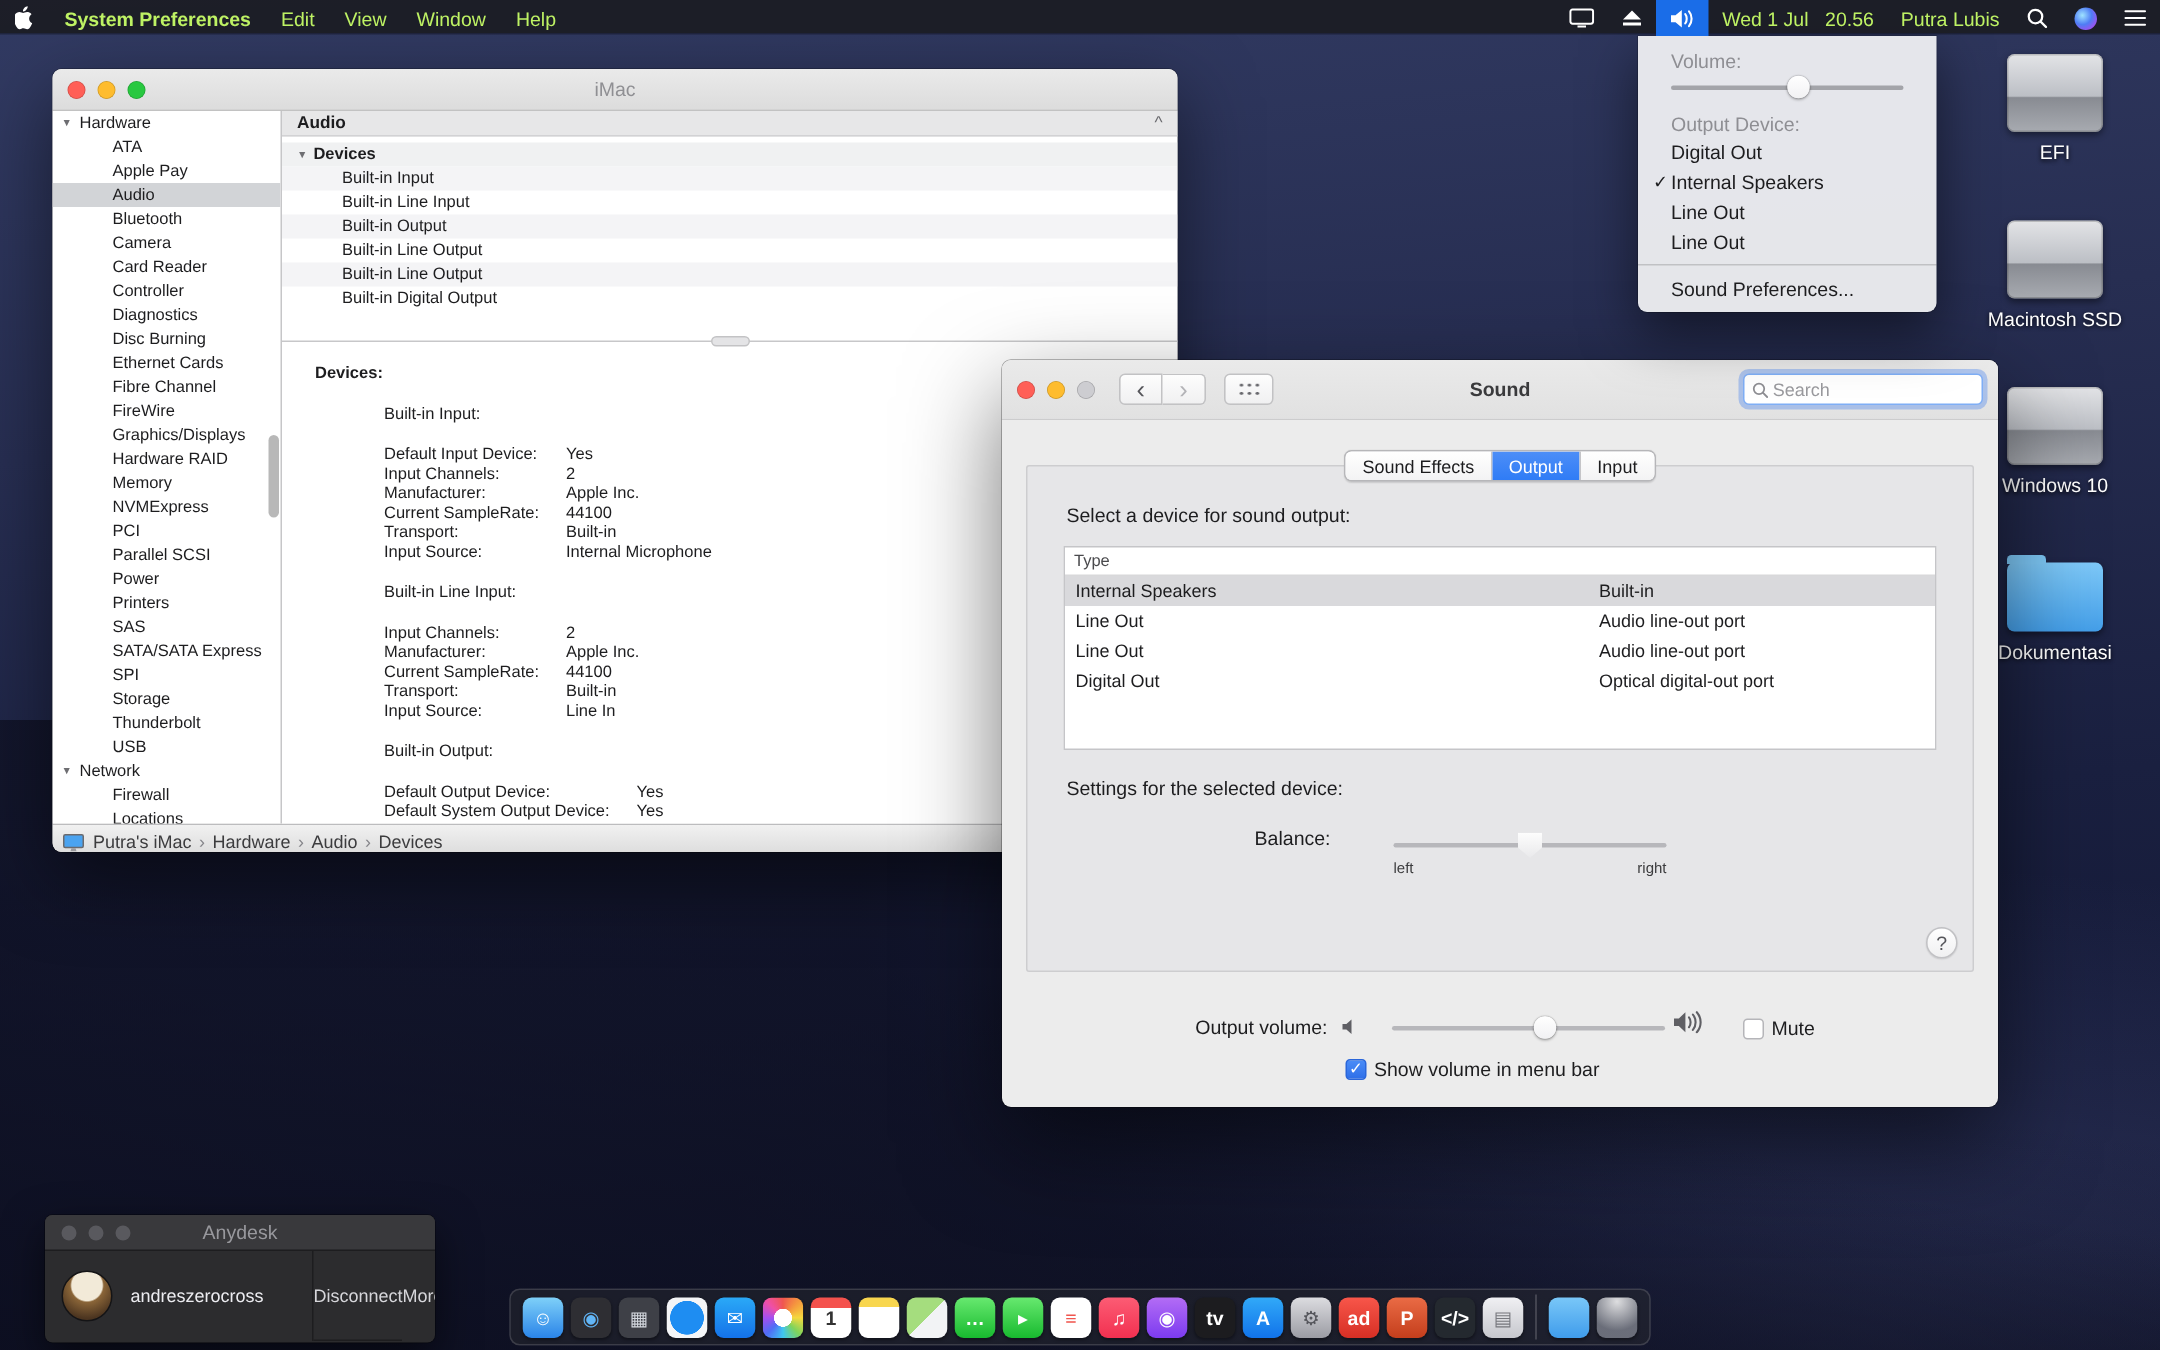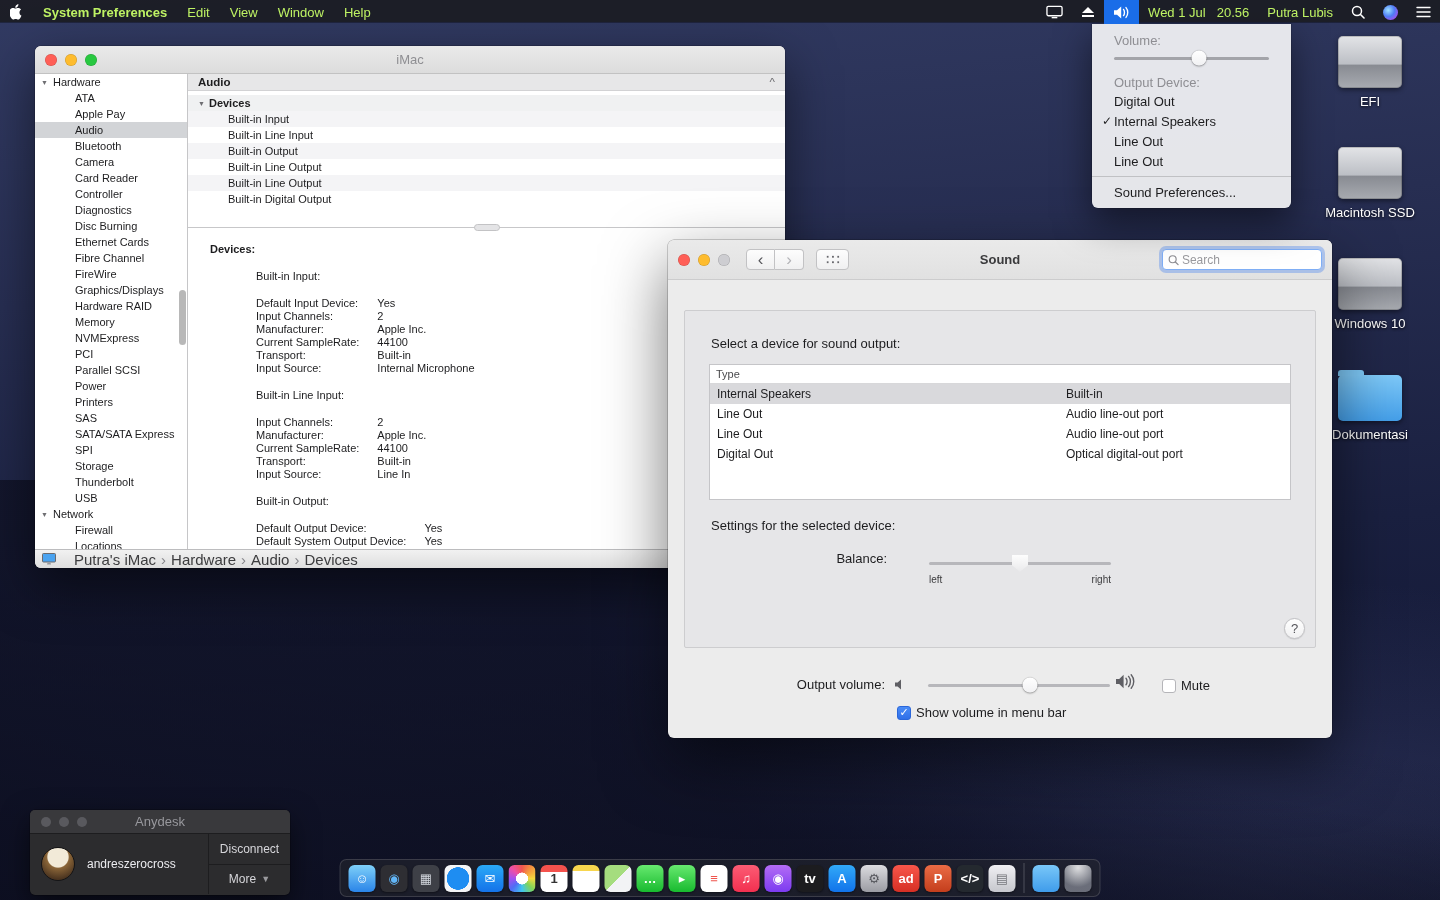--- a/index.html
+++ b/index.html
@@ -82,21 +82,21 @@
     border-radius:4px;background:#e4e4e6;border:1px solid #c3c3c5}
   .details{flex:1;background:#fff;padding:14px 0 0 22px;line-height:13px;overflow:hidden}
   .det-heading{font-weight:bold;margin-bottom:14px}
   .det-section{margin:0 0 14px 46px}
   .det-title{font-weight:normal;margin-bottom:14px}
   .det-table{display:table;border-spacing:0}
   .det-row{display:table-row;height:13px}
   .det-label{display:table-cell;padding-right:18px}
   .det-value{display:table-cell}
   .si-statusbar{height:19px;background:linear-gradient(#f1f1f1,#dedede);border-top:1px solid #bcbcbe;
-    display:flex;align-items:center;gap:18px;padding:0 7px;font-size:15px;color:#3c3c3e}
+    display:flex;align-items:flex-end;gap:6px;padding:0 7px;font-size:12px;color:#3c3c3e}
   .crumbs{display:flex;align-items:center}
   .crumb{padding-right:5px}
   .crumb + .crumb::before{content:"›";color:#85858a;padding-right:5px}
 
   
   .win-sound{position:absolute;left:668px;top:240px;width:664px;height:498px;z-index:20;
     border-radius:6px;background:#ececec;font-size:13px;color:#1d1d1f;
     box-shadow:0 24px 64px rgba(0,0,0,0.55),0 0 0 0.5px rgba(0,0,0,0.35)}
   .snd-toolbar{height:40px;background:linear-gradient(#eaeaea,#e1e1e1);border-bottom:1px solid #cccccd;
     border-radius:6px 6px 0 0;display:flex;align-items:center;padding:0 10px;position:relative}
@@ -162,21 +162,21 @@
     background:#2c2c2e;overflow:hidden;font-size:12px;box-shadow:0 10px 28px rgba(0,0,0,0.55),0 0 0 0.5px rgba(0,0,0,0.4)}
   .ad-titlebar{height:24px;background:#39393c;border-bottom:1px solid #1d1d1f;display:flex;align-items:center;position:relative}
   .ad-dots{display:flex;gap:8px;padding-left:11px}
   .ad-dot{width:10px;height:10px;border-radius:50%;background:#59595e}
   .ad-title{position:absolute;left:0;right:0;text-align:center;color:#98989d;font-size:13px;pointer-events:none}
   .ad-body{display:flex;height:60px}
   .ad-user{flex:1;display:flex;align-items:center;gap:12px;padding-left:11px}
   .ad-avatar{width:34px;height:34px;border-radius:50%;border:1px solid #141416;flex:none;
     background:radial-gradient(circle at 50% 28%, #f2ead8 36%, #8a6538 40%, #4c3520 78%)}
   .ad-name{color:#ececf0}
-  .ad-actions{width:82px;border-left:1px solid #1d1d1f;display:flex;flex-direction:column}
+  .ad-actions{width:82px;border-left:1px solid #1d1d1f;display:flex;flex-direction:row}
   .ad-action{flex:1;display:flex;align-items:center;justify-content:center;gap:5px;color:#d6d6da}
   .ad-action.top{border-bottom:1px solid #1d1d1f}
   .ad-chev{font-size:9px;color:#9a9a9e}
 
   
   .desktop-icons{position:absolute;top:36px;right:16px;width:108px;display:flex;flex-direction:column;
     align-items:center;gap:38px;z-index:5}
   .dicon{display:flex;flex-direction:column;align-items:center;gap:6px;width:108px}
   .dicon-img{width:64px;height:52px;border-radius:5px;position:relative}
   .dicon.drive .dicon-img{background:linear-gradient(180deg,#e3e4e7 0%,#bcbfc5 54%,#888b92 56%,#a8abb1 100%);
@@ -614,20 +614,30 @@
       </div>
     <div class="search-field">
       <svg width="12" height="12" viewBox="0 0 14 14">
           <circle cx="6" cy="6" r="4.5" fill="none" stroke="#8e8e93" stroke-width="1.5"></circle>
           <path d="M9.5 9.5L13 13" stroke="#8e8e93" stroke-width="1.6" stroke-linecap="round"></path>
         </svg>
       <input placeholder="Search" style="">
     </div>
   </div>
 
+  <div class="tabs-wrap">
+    <div class="seg">
+
+        <div class="seg-btn">Sound Effects</div>
+
+        <div class="seg-btn active">Output</div>
+
+        <div class="seg-btn">Input</div>
+      </div>
+  </div>
 
   <div class="tab-box">
     <div class="select-label">Select a device for sound output:</div>
     <div class="device-table">
       <div class="dt-header">
         <div class="dt-col-type">Type</div>
       </div>
       <div>
 
           <div class="dt-row selected">

